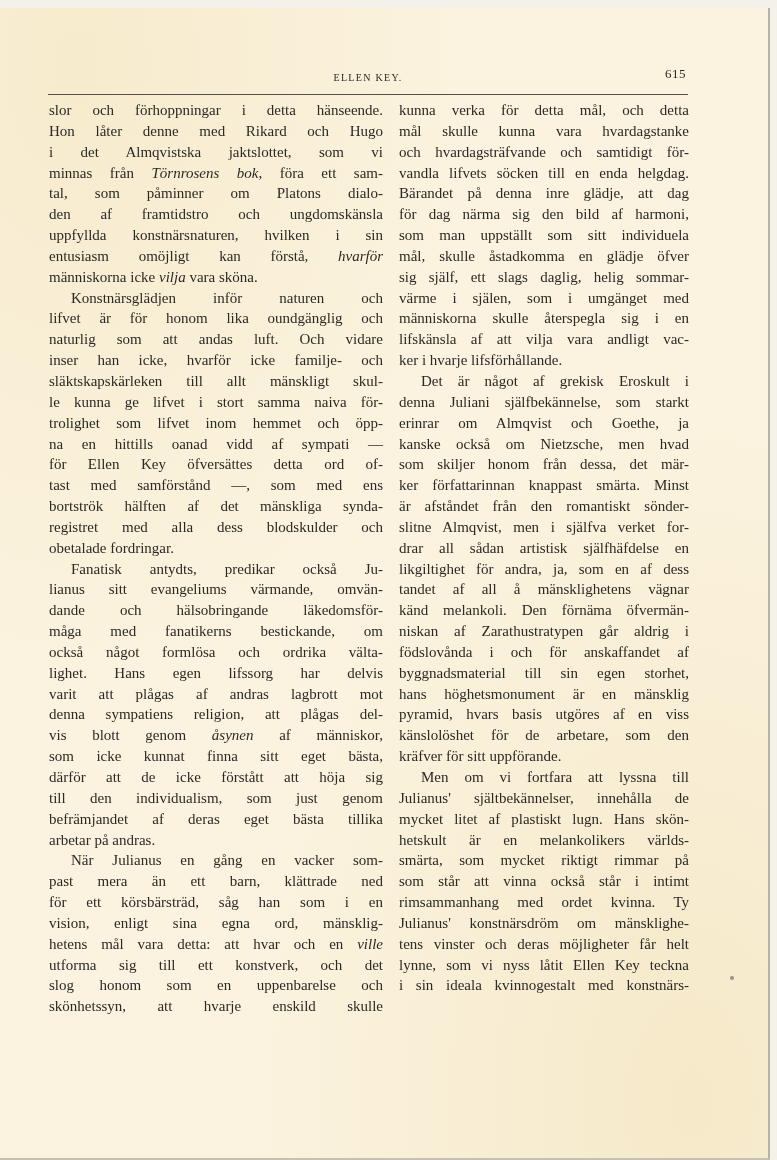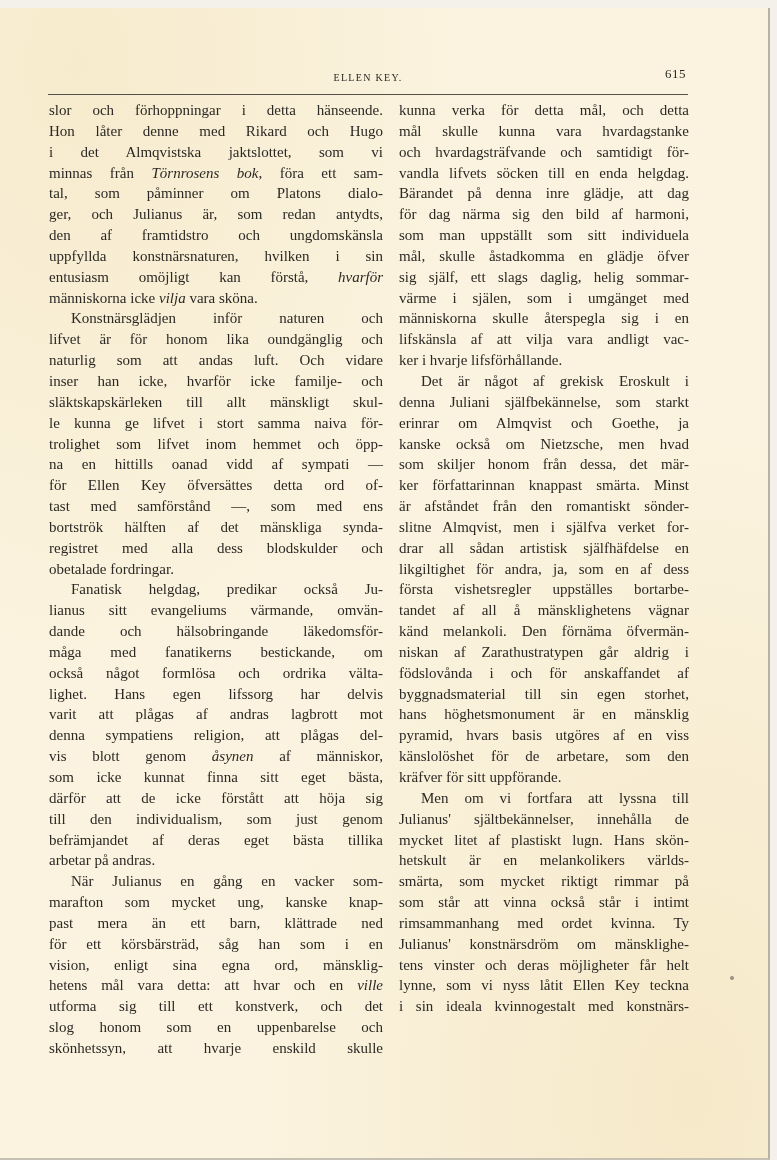--- a/index.html
+++ b/index.html
@@ -61,54 +61,52 @@
     <span class="page-number">615</span>
   </div>
   <div class="rule"></div>
 
   <div class="col col-left">
       <span class="line">slor och förhoppningar i detta hänseende.</span>
       <span class="line">Hon låter denne med Rikard och Hugo</span>
       <span class="line">i det Almqvistska jaktslottet, som vi</span>
       <span class="line"><span>minnas från </span><i>Törnrosens bok</i><span>, föra ett sam-</span></span>
       <span class="line">tal, som påminner om Platons dialo-</span>
-      <span class="line">ger, och Julianus är, som redan antydts,</span>
       <span class="line">den af framtidstro och ungdomskänsla</span>
       <span class="line">uppfyllda konstnärsnaturen, hvilken i sin</span>
       <span class="line"><span>entusiasm omöjligt kan förstå, </span><i>hvarför</i></span>
       <span class="line last"><span>människorna icke </span><i>vilja</i><span> vara sköna.</span></span>
       <span class="line indent">Konstnärsglädjen inför naturen och</span>
       <span class="line">lifvet är för honom lika oundgänglig och</span>
       <span class="line">naturlig som att andas luft. Och vidare</span>
       <span class="line">inser han icke, hvarför icke familje- och</span>
       <span class="line">släktskapskärleken till allt mänskligt skul-</span>
       <span class="line">le kunna ge lifvet i stort samma naiva för-</span>
       <span class="line">trolighet som lifvet inom hemmet och öpp-</span>
       <span class="line">na en hittills oanad vidd af sympati —</span>
       <span class="line">för Ellen Key öfversättes detta ord of-</span>
       <span class="line">tast med samförstånd —, som med ens</span>
       <span class="line">bortströk hälften af det mänskliga synda-</span>
       <span class="line">registret med alla dess blodskulder och</span>
       <span class="line last">obetalade fordringar.</span>
-      <span class="line indent">Fanatisk helgdag, predikar också Ju-</span>
+      <span class="line indent">Fanatisk antydts, predikar också Ju-</span>
       <span class="line">lianus sitt evangeliums värmande, omvän-</span>
       <span class="line">dande och hälsobringande läkedomsför-</span>
       <span class="line">måga med fanatikerns bestickande, om</span>
       <span class="line">också något formlösa och ordrika välta-</span>
       <span class="line">lighet. Hans egen lifssorg har delvis</span>
       <span class="line">varit att plågas af andras lagbrott mot</span>
       <span class="line">denna sympatiens religion, att plågas del-</span>
       <span class="line"><span>vis blott genom </span><i>åsynen</i><span> af människor,</span></span>
       <span class="line">som icke kunnat finna sitt eget bästa,</span>
       <span class="line">därför att de icke förstått att höja sig</span>
       <span class="line">till den individualism, som just genom</span>
       <span class="line">befrämjandet af deras eget bästa tillika</span>
       <span class="line last">arbetar på andras.</span>
       <span class="line indent">När Julianus en gång en vacker som-</span>
-      <span class="line">marafton som mycket ung, kanske knap-</span>
       <span class="line">past mera än ett barn, klättrade ned</span>
       <span class="line">för ett körsbärsträd, såg han som i en</span>
       <span class="line">vision, enligt sina egna ord, mänsklig-</span>
       <span class="line"><span>hetens mål vara detta: att hvar och en </span><i>ville</i></span>
       <span class="line">utforma sig till ett konstverk, och det</span>
       <span class="line">slog honom som en uppenbarelse och</span>
       <span class="line">skönhetssyn, att hvarje enskild skulle</span>
     </div>
   <div class="col col-right">
       <span class="line">kunna verka för detta mål, och detta</span>
@@ -127,21 +125,20 @@
       <span class="line indent">Det är något af grekisk Eroskult i</span>
       <span class="line">denna Juliani själfbekännelse, som starkt</span>
       <span class="line">erinrar om Almqvist och Goethe, ja</span>
       <span class="line">kanske också om Nietzsche, men hvad</span>
       <span class="line">som skiljer honom från dessa, det mär-</span>
       <span class="line">ker författarinnan knappast smärta. Minst</span>
       <span class="line">är afståndet från den romantiskt sönder-</span>
       <span class="line">slitne Almqvist, men i själfva verket for-</span>
       <span class="line">drar all sådan artistisk själfhäfdelse en</span>
       <span class="line">likgiltighet för andra, ja, som en af dess</span>
-      <span class="line">första vishetsregler uppställes bortarbe-</span>
       <span class="line">tandet af all å mänsklighetens vägnar</span>
       <span class="line">känd melankoli. Den förnäma öfvermän-</span>
       <span class="line">niskan af Zarathustratypen går aldrig i</span>
       <span class="line">födslovånda i och för anskaffandet af</span>
       <span class="line">byggnadsmaterial till sin egen storhet,</span>
       <span class="line">hans höghetsmonument är en mänsklig</span>
       <span class="line">pyramid, hvars basis utgöres af en viss</span>
       <span class="line">känslolöshet för de arbetare, som den</span>
       <span class="line last">kräfver för sitt uppförande.</span>
       <span class="line indent">Men om vi fortfara att lyssna till</span>

